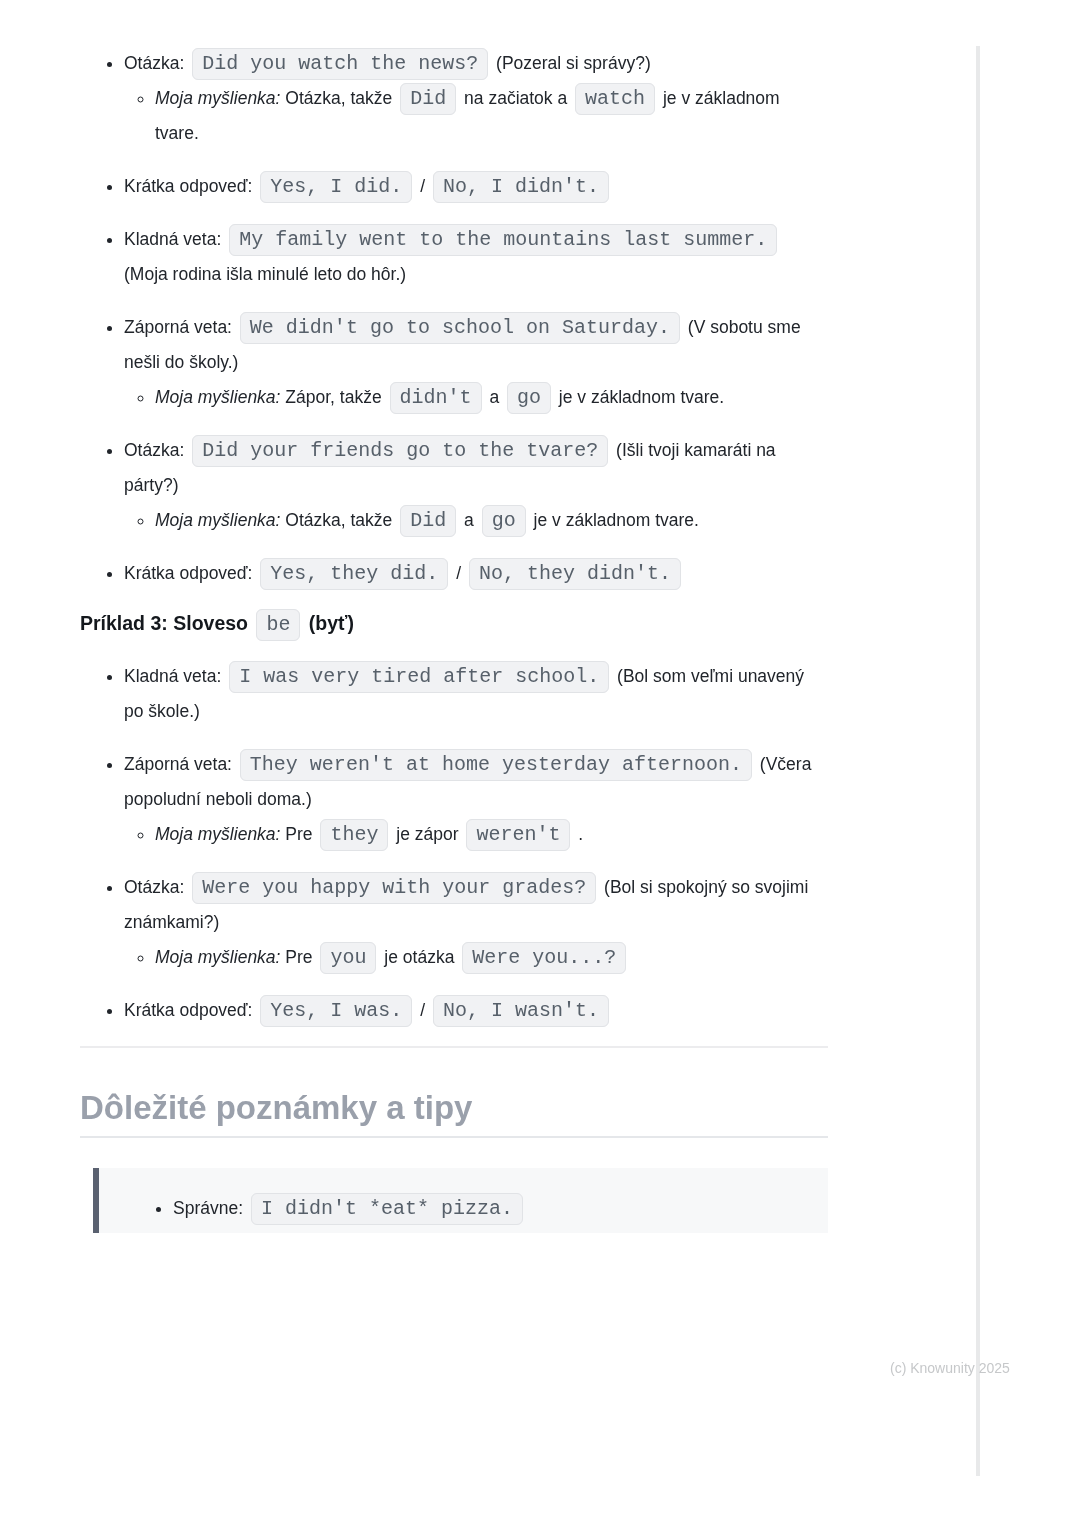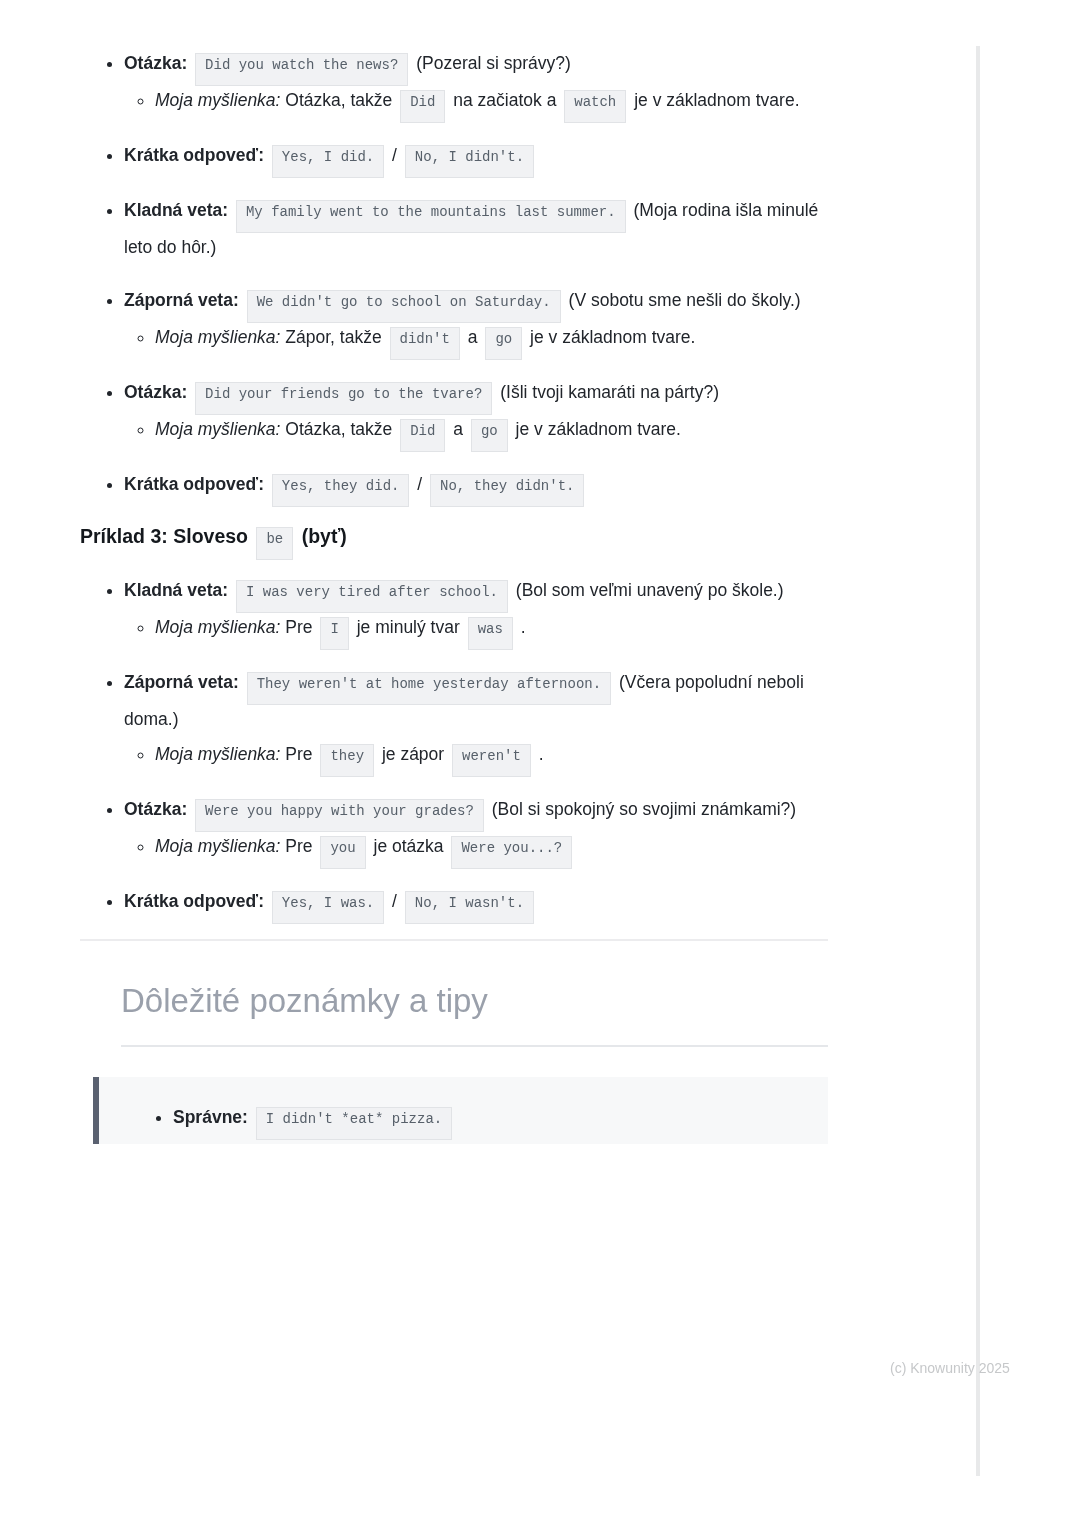--- a/index.html
+++ b/index.html
@@ -13,48 +13,47 @@
     position:relative;
   }
   .doc {
     position:absolute; left:80px; top:46px; width:748px;
     font-size:17.5px; line-height:35px;
   }
   ul.lvl1 { list-style:disc; padding-left:44px; }
   ul.lvl1 > li { margin-bottom:18px; }
   ul.lvl2 { list-style:circle; padding-left:31px; }
   ul.lvl2 > li { margin-bottom:0; }
-  .b { font-weight:bold; }
+  .b { font-weight:normal; }
   .i { font-style:italic; }
   code.chip {
     font-family:"Liberation Mono","DejaVu Sans Mono",monospace;
-    font-size:14px;
+    font-size:20px;
     color:var(--code-text,#57606a);
     background:var(--code-bg,#f1f2f4);
     border:1px solid var(--code-border,#e1e3e6);
-    border-radius:0;
-    padding:3px 9px 12px 9px;
+    border-radius:6px;
+    padding:3px 9px 4px 9px;
     margin:0 3px;
     white-space:nowrap;
   }
   h3 {
     font-size:19.5px; font-weight:700; line-height:28px;
     margin:16px 0 20px 0; color:#14181d;
   }
   h3 code.chip { font-weight:normal; }
   .hr {
     border-top:2px solid var(--divider,#ececee);
     margin-top:10px;
   }
   h1 {
-    font-size:33px; font-weight:400; line-height:40px;
+    font-size:33px; font-weight:700; line-height:40px;
     color:var(--heading-gray,#9aa0ab);
-    margin-top:40px; padding-bottom:24px;
+    margin-top:40px; padding-bottom:8px;
     border-bottom:2px solid var(--h1-border,#e5e7ea);
-    margin-left:41px;
   }
   .callout {
     margin:30px 0 0 13px;
     background:var(--callout-bg,#f7f8f9);
     border-left:6px solid var(--callout-border,#5a6170);
     padding:22px 30px 6px 30px;
     line-height:37px;
     overflow:hidden;
   }
   .callout p { text-align:justify; }
@@ -86,23 +85,21 @@
       <li><span class="b">Záporná veta: </span><code class="chip">We didn't go to school on Saturday.</code><span> (V sobotu sme nešli do školy.)</span><ul class="lvl2">
           <li><span class="i">Moja myšlienka:</span><span> Zápor, takže </span><code class="chip">didn't</code><span> a </span><code class="chip">go</code><span> je v základnom tvare.</span></li>
         </ul></li>
       <li><span class="b">Otázka: </span><code class="chip">Did your friends go to the tvare?</code><span> (Išli tvoji kamaráti na párty?)</span><ul class="lvl2">
           <li><span class="i">Moja myšlienka:</span><span> Otázka, takže </span><code class="chip">Did</code><span> a </span><code class="chip">go</code><span> je v základnom tvare.</span></li>
         </ul></li>
       <li><span class="b">Krátka odpoveď: </span><code class="chip">Yes, they did.</code><span> / </span><code class="chip">No, they didn't.</code></li>
     </ul>
     <h3><span>Príklad 3: Sloveso </span><code class="chip">be</code><span> (byť)</span></h3>
     <ul class="lvl1">
-      <li><span class="b">Kladná veta: </span><code class="chip">I was very tired after school.</code><span> (Bol som veľmi unavený po škole.)</span><ul class="lvl2">
-          <li><span class="i">Moja myšlienka:</span><span> Pre </span><code class="chip">I</code><span> je minulý tvar </span><code class="chip">was</code><span> .</span></li>
-        </ul></li>
+      <li><span class="b">Kladná veta: </span><code class="chip">I was very tired after school.</code><span> (Bol som veľmi unavený po škole.)</span></li>
       <li><span class="b">Záporná veta: </span><code class="chip">They weren't at home yesterday afternoon.</code><span> (Včera popoludní neboli doma.)</span><ul class="lvl2">
           <li><span class="i">Moja myšlienka:</span><span> Pre </span><code class="chip">they</code><span> je zápor </span><code class="chip">weren't</code><span> .</span></li>
         </ul></li>
       <li><span class="b">Otázka: </span><code class="chip">Were you happy with your grades?</code><span> (Bol si spokojný so svojimi známkami?)</span><ul class="lvl2">
           <li><span class="i">Moja myšlienka:</span><span> Pre </span><code class="chip">you</code><span> je otázka </span><code class="chip">Were you...?</code></li>
         </ul></li>
       <li><span class="b">Krátka odpoveď: </span><code class="chip">Yes, I was.</code><span> / </span><code class="chip">No, I wasn't.</code></li>
     </ul>
     <div class="hr"></div>
     <h1>Dôležité poznámky a tipy</h1>

